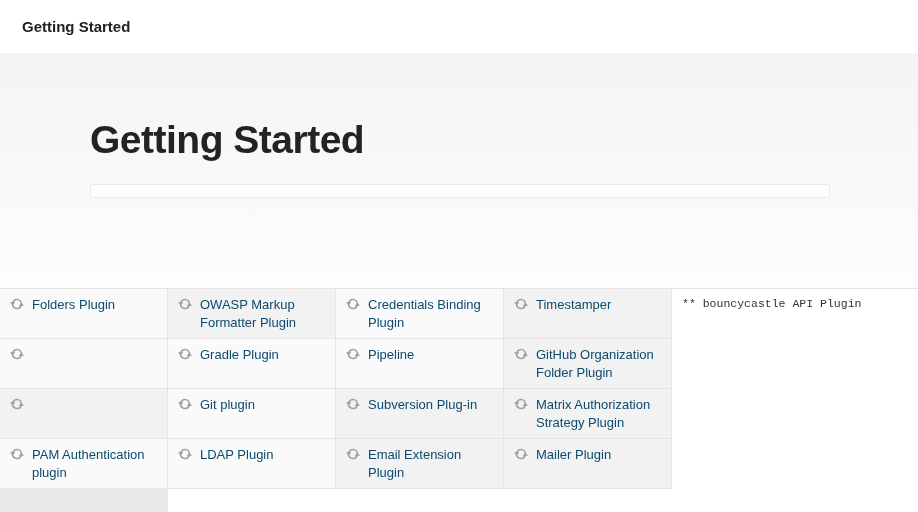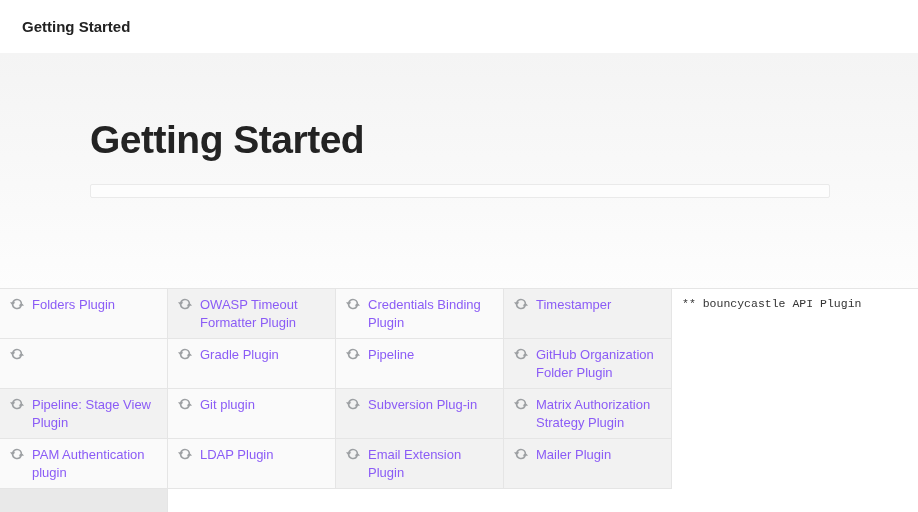--- a/index.html
+++ b/index.html
@@ -69,21 +69,21 @@
       flex: 0 0 14px;
       height: 14px;
       margin-right: 8px;
       margin-top: 1px;
     }
     .plugin-icon svg {
       display: block;
     }
     .plugin-name {
       font-size: 13px;
-      color: #8b5cf6;
+      color: #0c4a6e;
       line-height: 1.35;
     }
     .log-panel {
       flex: 1;
       padding: 8px 10px;
       font-family: "Courier New", Courier, monospace;
       font-size: 11.5px;
       color: #333;
       background: #ffffff;
       border-bottom: 1px solid #e5e5e5;
@@ -110,21 +110,21 @@
           </svg>
         </span>
         <span class="plugin-name">Folders Plugin</span>
       </div>
       <div class="plugin-cell">
         <span class="plugin-icon">
           <svg width="14" height="14" viewBox="0 0 16 16">
             <path d="M8 2a6 6 0 0 0-5.66 4H0l3 4 3-4H4.4A4 4 0 0 1 12 8h2A6 6 0 0 0 8 2zm5 4l-3 4h1.6A4 4 0 0 1 4 8H2a6 6 0 0 0 11.66 2H16l-3-4z" fill="#9da0a3"></path>
           </svg>
         </span>
-        <span class="plugin-name">OWASP Timeout Formatter Plugin</span>
+        <span class="plugin-name">OWASP Markup Formatter Plugin</span>
       </div>
       <div class="plugin-cell alt">
         <span class="plugin-icon">
           <svg width="14" height="14" viewBox="0 0 16 16">
             <path d="M8 2a6 6 0 0 0-5.66 4H0l3 4 3-4H4.4A4 4 0 0 1 12 8h2A6 6 0 0 0 8 2zm5 4l-3 4h1.6A4 4 0 0 1 4 8H2a6 6 0 0 0 11.66 2H16l-3-4z" fill="#9da0a3"></path>
           </svg>
         </span>
         <span class="plugin-name">Credentials Binding Plugin</span>
       </div>
       <div class="plugin-cell">
@@ -165,21 +165,20 @@
           </svg>
         </span>
         <span class="plugin-name">GitHub Organization Folder Plugin</span>
       </div>
       <div class="plugin-cell">
         <span class="plugin-icon">
           <svg width="14" height="14" viewBox="0 0 16 16">
             <path d="M8 2a6 6 0 0 0-5.66 4H0l3 4 3-4H4.4A4 4 0 0 1 12 8h2A6 6 0 0 0 8 2zm5 4l-3 4h1.6A4 4 0 0 1 4 8H2a6 6 0 0 0 11.66 2H16l-3-4z" fill="#9da0a3"></path>
           </svg>
         </span>
-        <span class="plugin-name">Pipeline: Stage View Plugin</span>
       </div>
       <div class="plugin-cell alt">
         <span class="plugin-icon">
           <svg width="14" height="14" viewBox="0 0 16 16">
             <path d="M8 2a6 6 0 0 0-5.66 4H0l3 4 3-4H4.4A4 4 0 0 1 12 8h2A6 6 0 0 0 8 2zm5 4l-3 4h1.6A4 4 0 0 1 4 8H2a6 6 0 0 0 11.66 2H16l-3-4z" fill="#9da0a3"></path>
           </svg>
         </span>
         <span class="plugin-name">Git plugin</span>
       </div>
       <div class="plugin-cell">

